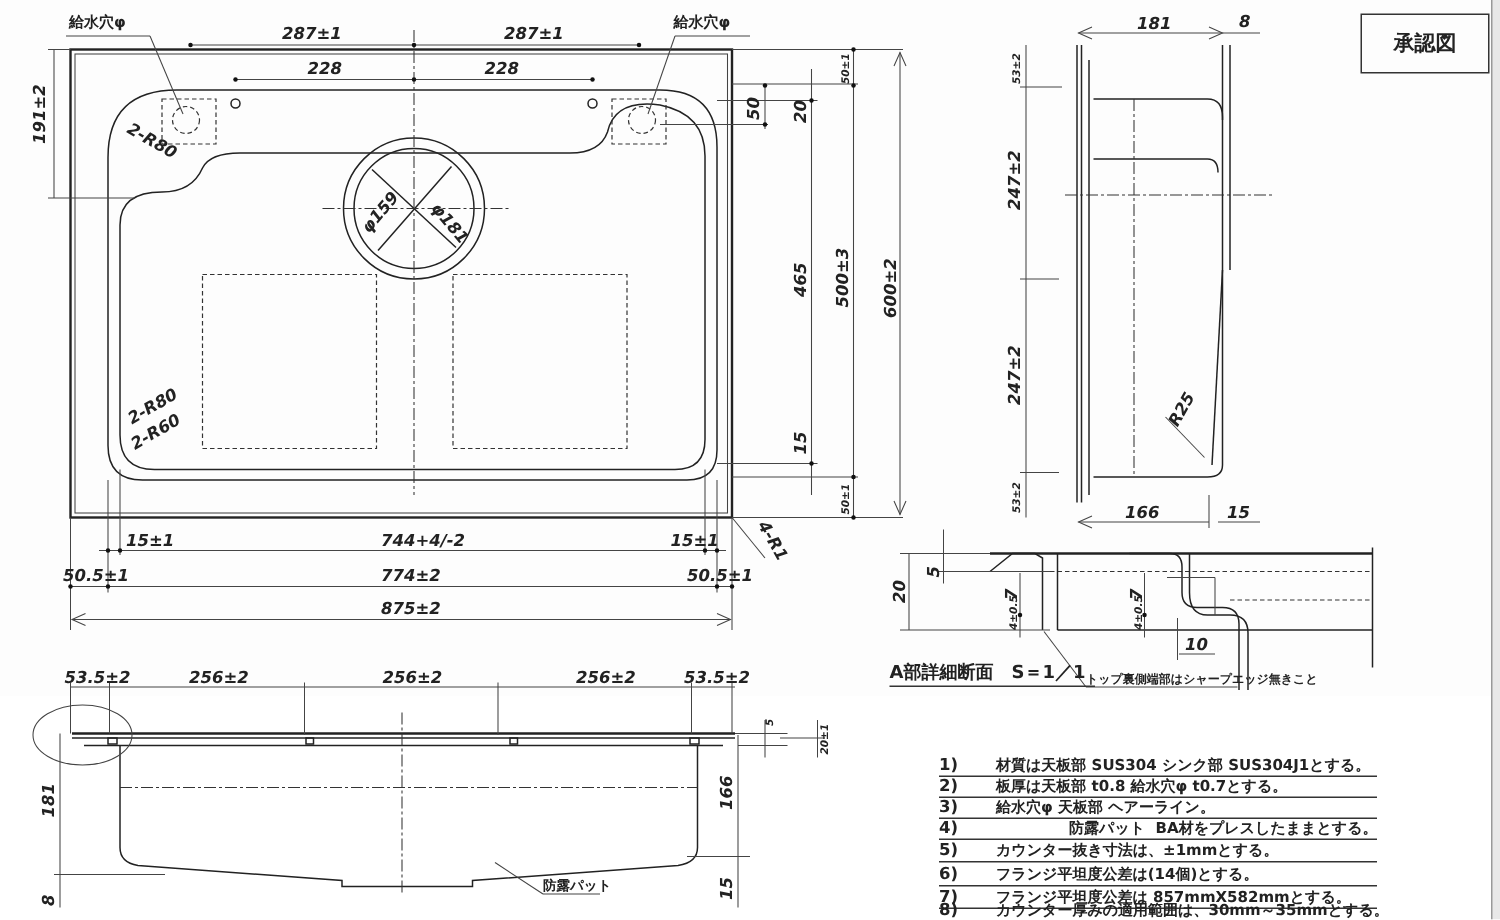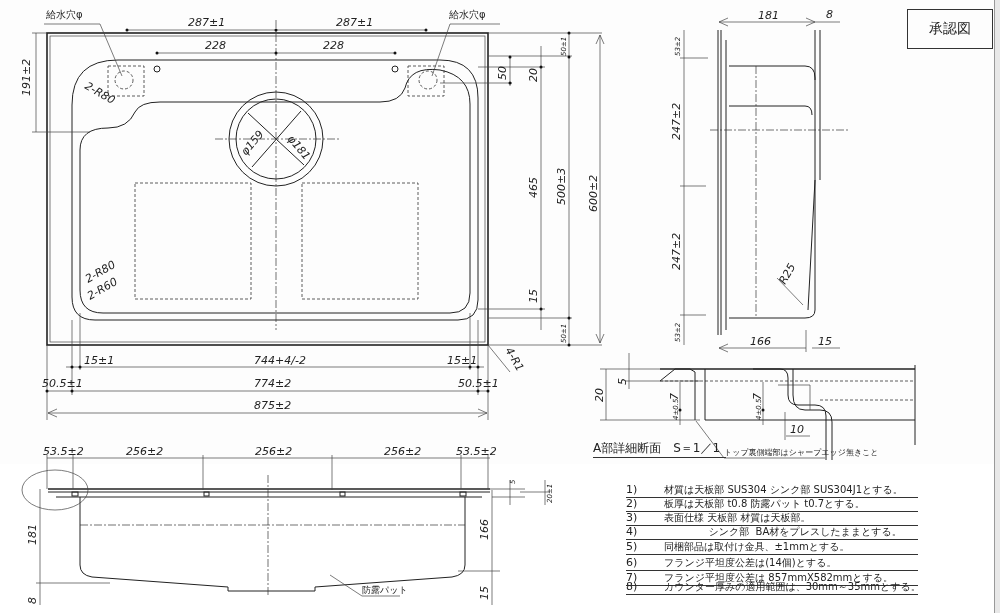--- a/index.html
+++ b/index.html
@@ -1,28 +1,28 @@
 <!DOCTYPE html>
 <html><head>
 <meta charset="utf-8">
 <style>
   html,body{margin:0;padding:0;background:#ffffff;}
   body{width:1000px;height:613px;overflow:hidden;font-family:"DejaVu Sans",sans-serif;}
-  #sheet{position:relative;width:1000px;height:464px;background:#fdfdfd;}
+  #sheet{position:relative;width:1000px;height:464px;background:#fdfdfd;font-weight:bold;}
   svg{position:absolute;left:0;top:0;}
   .ln{stroke:#222;stroke-width:1;fill:none;}
   .th{stroke:#222;stroke-width:1.6;fill:none;}
   .thin{stroke:#444;stroke-width:0.7;fill:none;}
   .dash{stroke:#333;stroke-width:0.8;fill:none;stroke-dasharray:3 2;}
   .cl{stroke:#333;stroke-width:0.7;fill:none;stroke-dasharray:8 2 2 2;}
   .dot{fill:#111;}
   .t{font-family:"DejaVu Sans",sans-serif;font-size:11px;font-style:italic;fill:#222;}
   .ts{font-family:"DejaVu Sans",sans-serif;font-size:7px;font-style:italic;fill:#222;}
   .jp{font-family:"DejaVu Sans",sans-serif;font-size:10px;fill:#222;}
-  .note{position:absolute;left:626px;font-size:10px;color:#222;white-space:nowrap;border-bottom:1px solid #333;width:292px;height:14px;line-height:14px;}
+  .note{position:absolute;left:626px;font-size:10px;color:#222;white-space:nowrap;border-bottom:1px solid #333;width:292px;height:14px;line-height:14px;margin-top:20px;}
   .note .num{display:inline-block;width:38px;font-size:11px;}
   .stamp{position:absolute;left:907px;top:9px;width:84px;height:38px;border:1px solid #333;font-size:14px;color:#222;display:flex;align-items:center;justify-content:center;}
   .sectitle{position:absolute;left:593px;top:440px;font-size:12px;color:#222;border-bottom:1px solid #333;padding-right:6px;white-space:nowrap;}
   .rightedge{position:absolute;left:994px;top:0;width:6px;height:613px;background:#e8e8e8;border-left:1px solid #999;}
 </style>
 </head>
 <body>
 
 <div id="sheet">
 
@@ -273,23 +273,23 @@
     <line class="thin" x1="362" y1="596" x2="400" y2="596"></line>
     <text class="jp" x="362" y="593" style="font-size:9px">防露パット</text>
   </g>
 </svg>
 
 <div class="stamp">承認図</div>
 <div class="sectitle">A部詳細断面　S＝1／1</div>
 
 <div>
   <div class="note" style="top:483px"><span class="num">1)</span><span>材質は天板部 SUS304  シンク部 SUS304J1とする。</span></div>
-  <div class="note" style="top:497px"><span class="num">2)</span><span>板厚は天板部  t0.8  防露パット  t0.7とする。</span></div>
-  <div class="note" style="top:511px"><span class="num">3)</span><span>表面仕様     天板部  材質は天板部。</span></div>
-  <div class="note" style="top:525px"><span class="num">4)</span><span style="white-space:pre">              シンク部  BA材をプレスしたままとする。</span></div>
-  <div class="note" style="top:540px"><span class="num">5)</span><span>同梱部品は取付け金具、±1mmとする。</span></div>
+  <div class="note" style="top:497px"><span class="num">2)</span><span>板厚は天板部  t0.8  給水穴φ  t0.7とする。</span></div>
+  <div class="note" style="top:511px"><span class="num">3)</span><span>給水穴φ     天板部  ヘアーライン。</span></div>
+  <div class="note" style="top:525px"><span class="num">4)</span><span style="white-space:pre">              防露パット  BA材をプレスしたままとする。</span></div>
+  <div class="note" style="top:540px"><span class="num">5)</span><span>カウンター抜き寸法は、±1mmとする。</span></div>
   <div class="note" style="top:556px"><span class="num">6)</span><span>フランジ平坦度公差は(14個)とする。</span></div>
   <div class="note" style="top:571px"><span class="num">7)</span><span>フランジ平坦度公差は  857mmX582mmとする。</span></div>
   <div class="note" style="top:580px"><span class="num">8)</span><span>カウンター厚みの適用範囲は、30mm～35mmとする。</span></div>
 </div>
 
 <div class="rightedge"></div>
 </div>
 
 </body></html>

